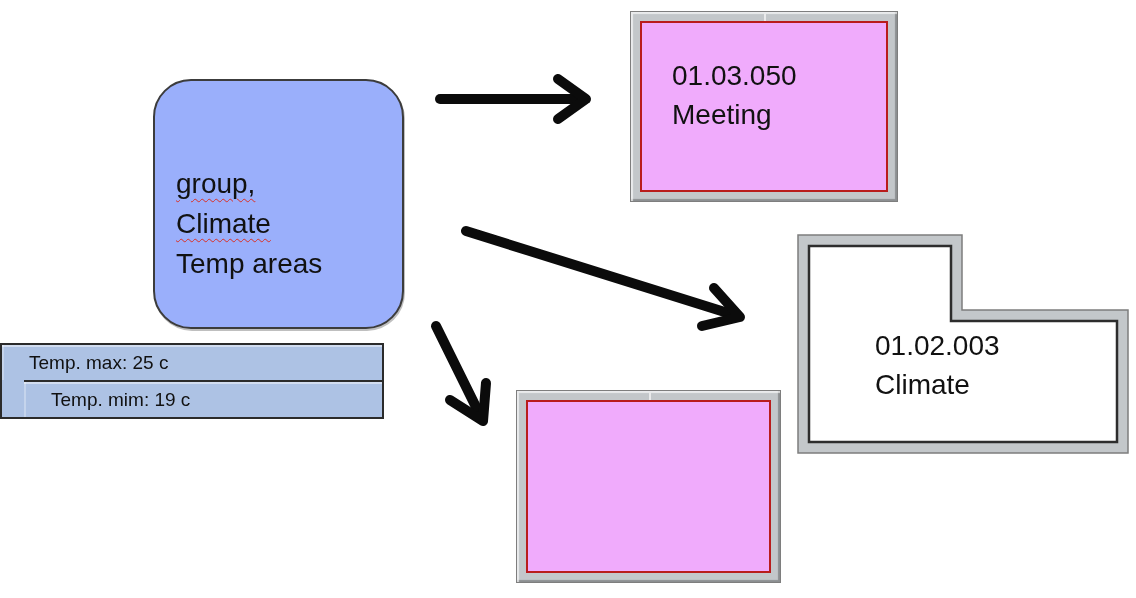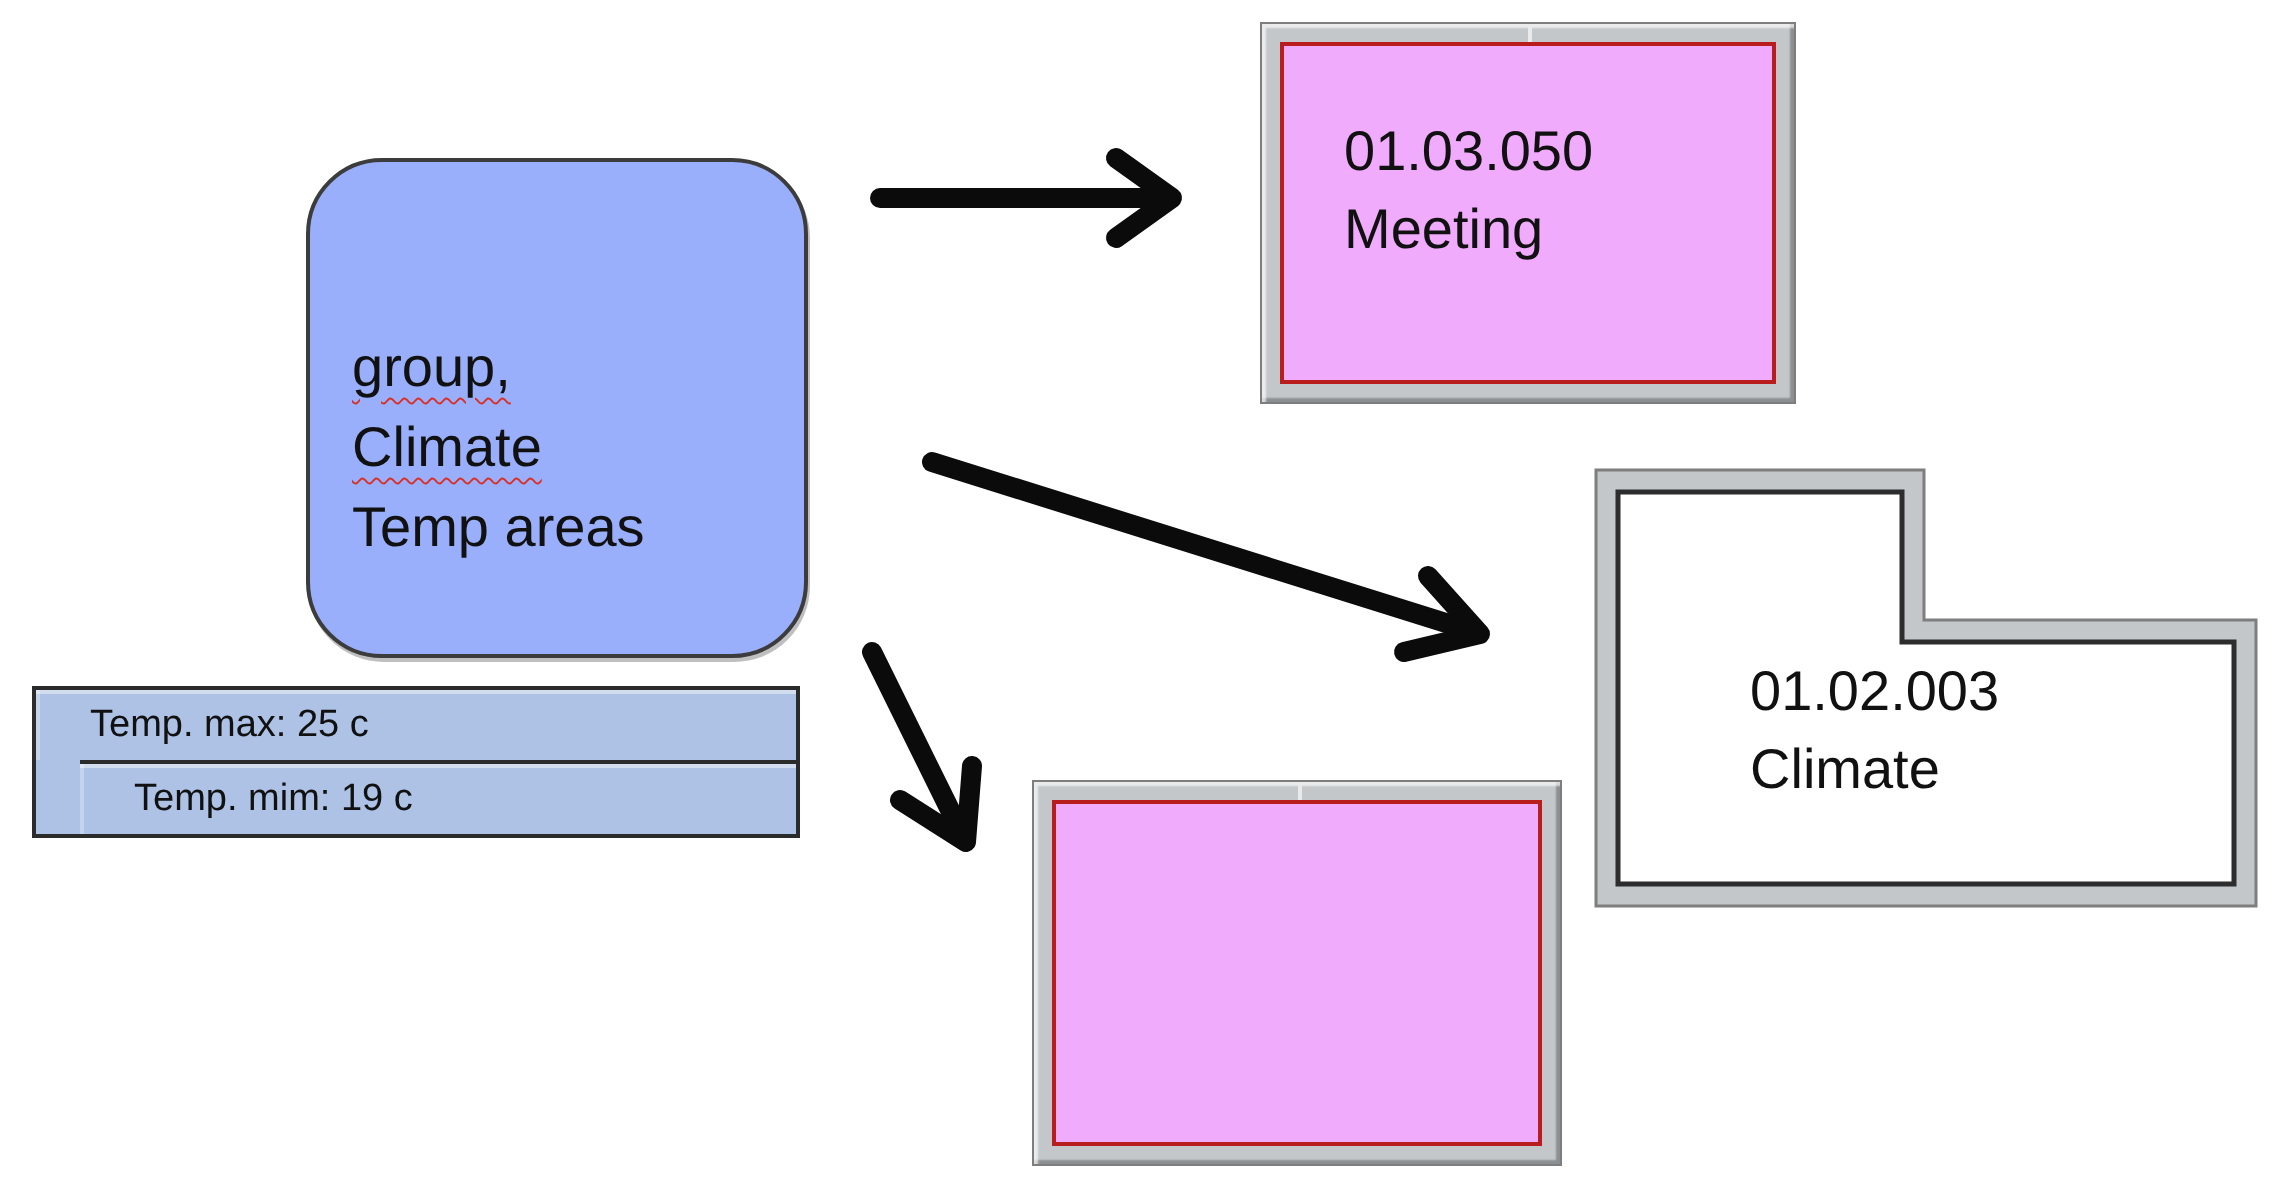--- a/index.html
+++ b/index.html
@@ -40,21 +40,21 @@
     text-decoration-line: underline;
     text-decoration-style: wavy;
     text-decoration-color: #d93025;
     text-decoration-thickness: 1px;
     text-underline-offset: 5px;
   }
 
   
   .temp-table {
     position: absolute;
-    left: 16px; top: 343px;
+    left: 0; top: 343px;
     width: 384px;
     box-sizing: border-box;
     border: 2px solid #2b2b2b;
     background: #adc2e4;
   }
   .temp-row {
     height: 35px;
     line-height: 35px;
     padding-left: 27px;
     font-size: 19px;

